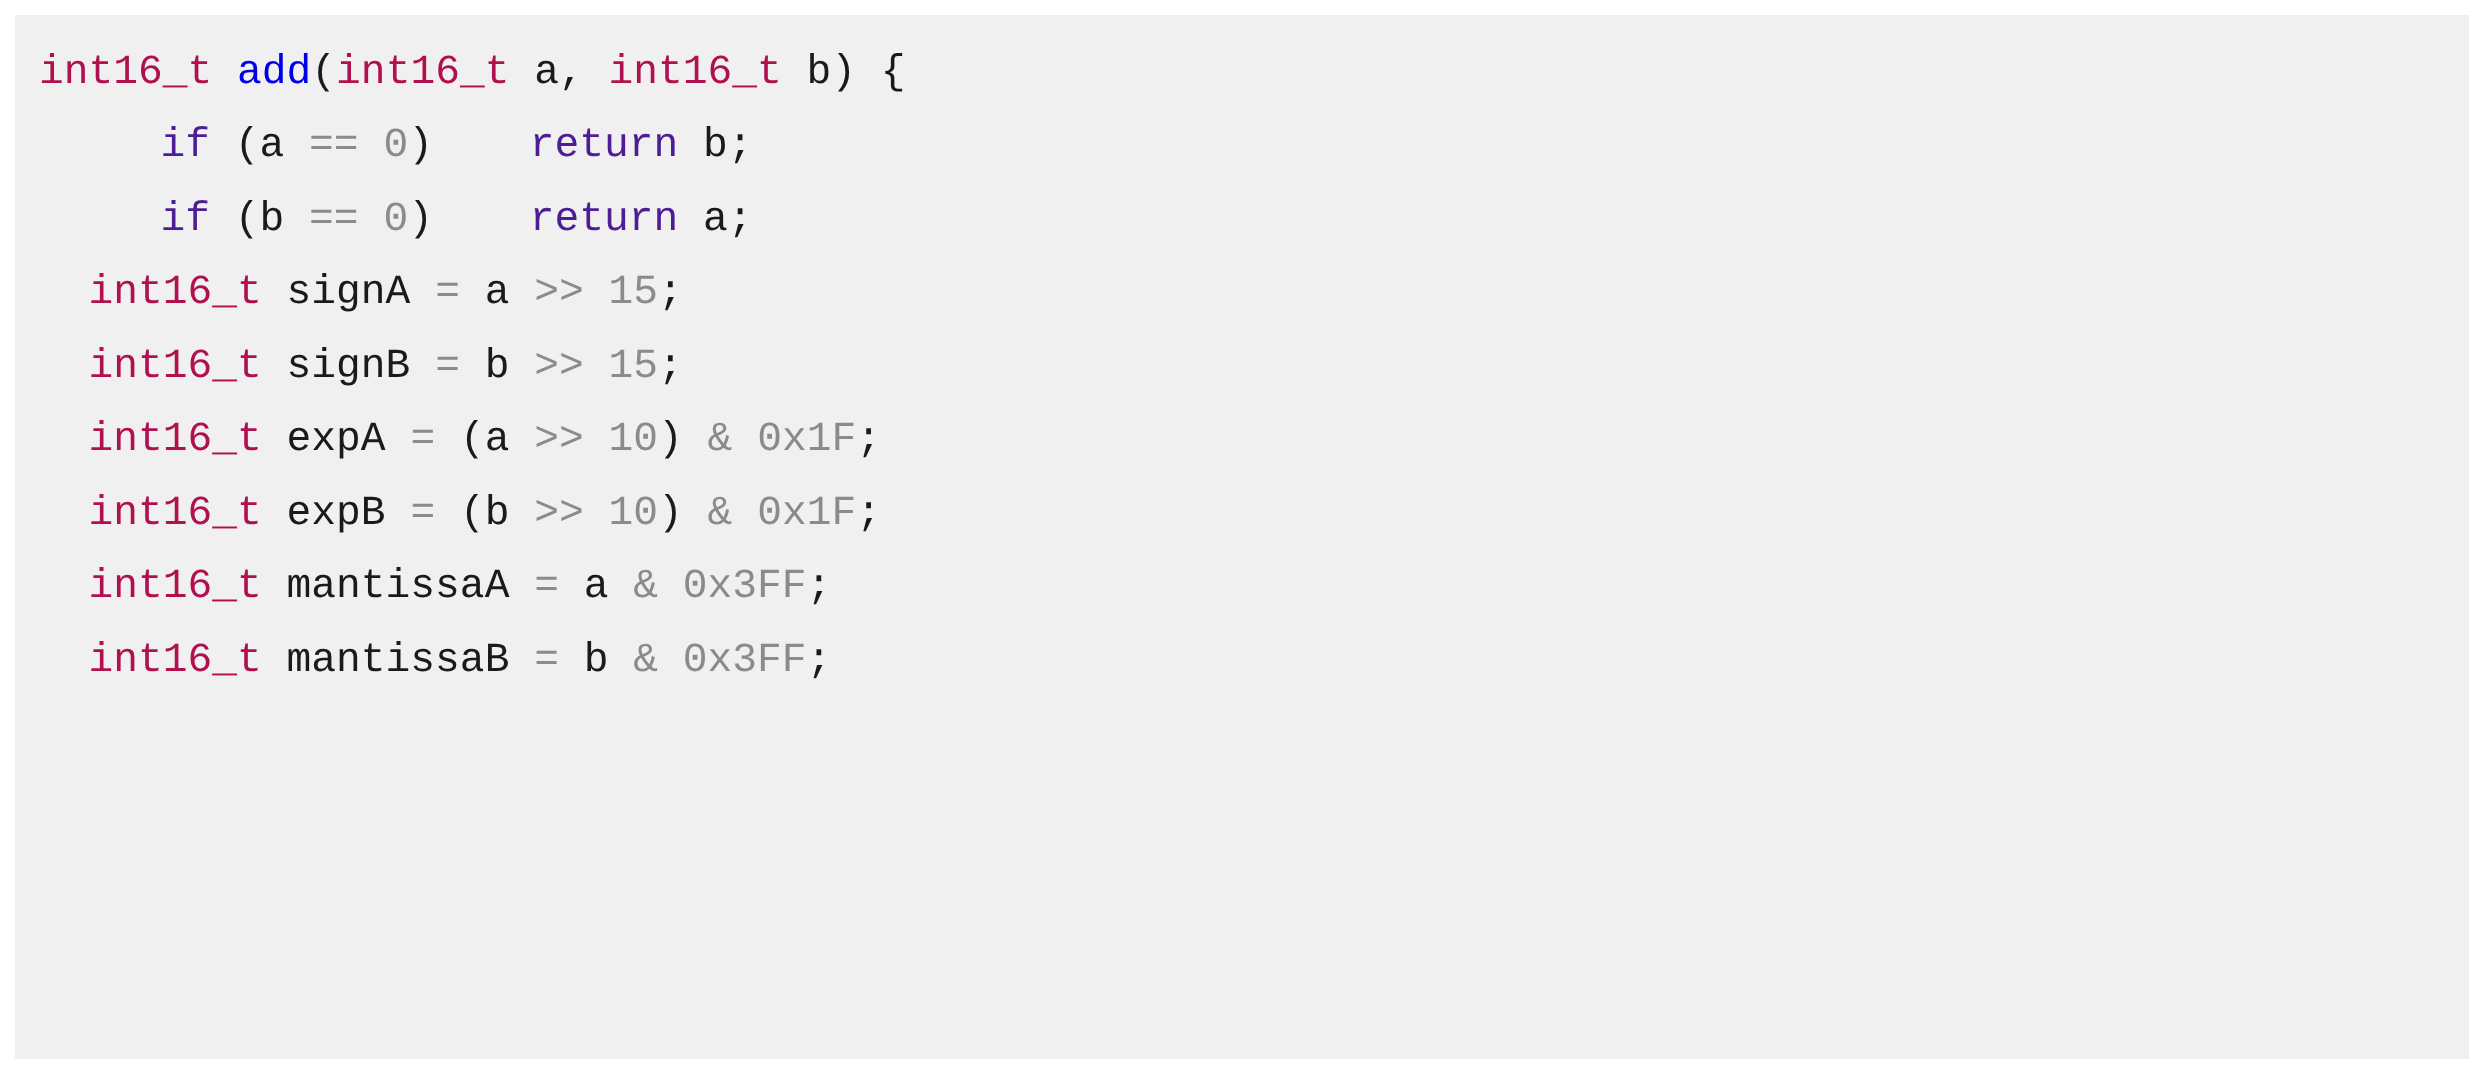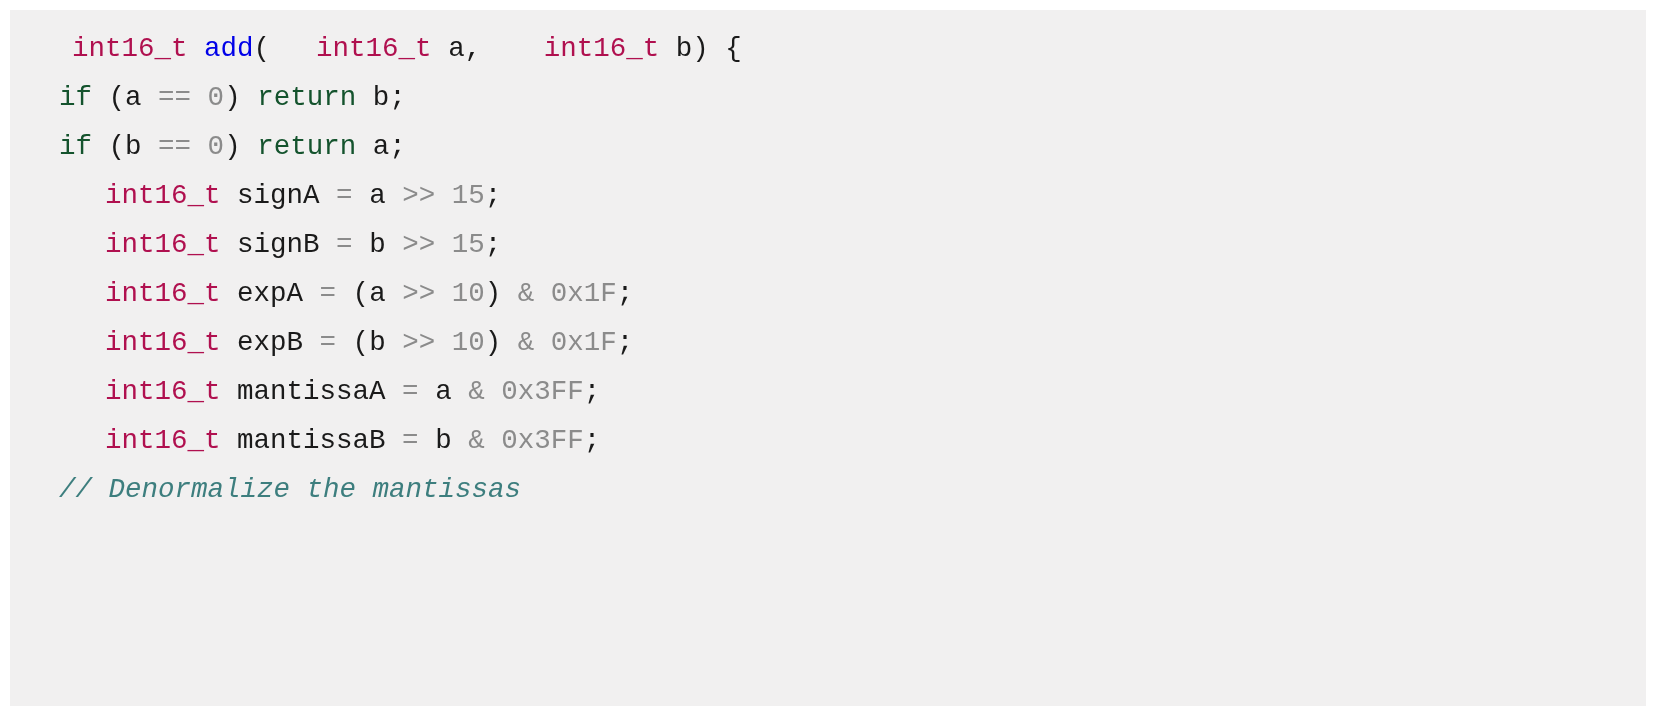--- a/index.html
+++ b/index.html
@@ -31,23 +31,23 @@
     height: 49px;
     line-height: 49px;
     white-space: pre;
     font-size: 27.5px;
     letter-spacing: 0px;
     padding-left: 16px;
     color: #1a1a1a;
   }
 
   
-  .t-type    { color: #b0104f; margin-left: 46px; }
+  .t-type    { color: #b0104f; }
   .t-func    { color: #0000e8; }
-  .t-kw      { color: #14532d; }
+  .t-kw      { color: #4c1d95; margin-left: 48px; }
   .t-num     { color: #8b8b8b; }
   .t-op      { color: #8b8b8b; }
   .t-punct   { color: #1a1a1a; }
   .t-ident   { color: #1a1a1a; }
   .t-comment { color: #3d7e7e; font-style: italic; }
   .t-plain   { color: #1a1a1a; }
 </style>
 </head>
 <body>
 
@@ -55,15 +55,14 @@
   <div id="code-lines">
       <div class="code-line"><span class="t-type">int16_t</span><span class="t-plain"> </span><span class="t-func">add</span><span class="t-punct">(</span><span class="t-type">int16_t</span><span class="t-plain"> </span><span class="t-ident">a</span><span class="t-punct">, </span><span class="t-type">int16_t</span><span class="t-plain"> </span><span class="t-ident">b</span><span class="t-punct">) {</span></div>
       <div class="code-line"><span>  </span><span class="t-kw">if</span><span class="t-punct"> (</span><span class="t-ident">a</span><span class="t-plain"> </span><span class="t-op">==</span><span class="t-plain"> </span><span class="t-num">0</span><span class="t-punct">) </span><span class="t-kw">return</span><span class="t-plain"> </span><span class="t-ident">b</span><span class="t-punct">;</span></div>
       <div class="code-line"><span>  </span><span class="t-kw">if</span><span class="t-punct"> (</span><span class="t-ident">b</span><span class="t-plain"> </span><span class="t-op">==</span><span class="t-plain"> </span><span class="t-num">0</span><span class="t-punct">) </span><span class="t-kw">return</span><span class="t-plain"> </span><span class="t-ident">a</span><span class="t-punct">;</span></div>
       <div class="code-line"><span>  </span><span class="t-type">int16_t</span><span class="t-plain"> </span><span class="t-ident">signA</span><span class="t-plain"> </span><span class="t-op">=</span><span class="t-plain"> </span><span class="t-ident">a</span><span class="t-plain"> </span><span class="t-op">&gt;&gt;</span><span class="t-plain"> </span><span class="t-num">15</span><span class="t-punct">;</span></div>
       <div class="code-line"><span>  </span><span class="t-type">int16_t</span><span class="t-plain"> </span><span class="t-ident">signB</span><span class="t-plain"> </span><span class="t-op">=</span><span class="t-plain"> </span><span class="t-ident">b</span><span class="t-plain"> </span><span class="t-op">&gt;&gt;</span><span class="t-plain"> </span><span class="t-num">15</span><span class="t-punct">;</span></div>
       <div class="code-line"><span>  </span><span class="t-type">int16_t</span><span class="t-plain"> </span><span class="t-ident">expA</span><span class="t-plain"> </span><span class="t-op">=</span><span class="t-punct"> (</span><span class="t-ident">a</span><span class="t-plain"> </span><span class="t-op">&gt;&gt;</span><span class="t-plain"> </span><span class="t-num">10</span><span class="t-punct">) </span><span class="t-op">&amp;</span><span class="t-plain"> </span><span class="t-num">0x1F</span><span class="t-punct">;</span></div>
       <div class="code-line"><span>  </span><span class="t-type">int16_t</span><span class="t-plain"> </span><span class="t-ident">expB</span><span class="t-plain"> </span><span class="t-op">=</span><span class="t-punct"> (</span><span class="t-ident">b</span><span class="t-plain"> </span><span class="t-op">&gt;&gt;</span><span class="t-plain"> </span><span class="t-num">10</span><span class="t-punct">) </span><span class="t-op">&amp;</span><span class="t-plain"> </span><span class="t-num">0x1F</span><span class="t-punct">;</span></div>
       <div class="code-line"><span>  </span><span class="t-type">int16_t</span><span class="t-plain"> </span><span class="t-ident">mantissaA</span><span class="t-plain"> </span><span class="t-op">=</span><span class="t-plain"> </span><span class="t-ident">a</span><span class="t-plain"> </span><span class="t-op">&amp;</span><span class="t-plain"> </span><span class="t-num">0x3FF</span><span class="t-punct">;</span></div>
       <div class="code-line"><span>  </span><span class="t-type">int16_t</span><span class="t-plain"> </span><span class="t-ident">mantissaB</span><span class="t-plain"> </span><span class="t-op">=</span><span class="t-plain"> </span><span class="t-ident">b</span><span class="t-plain"> </span><span class="t-op">&amp;</span><span class="t-plain"> </span><span class="t-num">0x3FF</span><span class="t-punct">;</span></div>
-      <div class="code-line"><span>  </span><span class="t-comment">// Denormalize the mantissas</span></div>
     </div>
 </div>
 
 </body></html>

